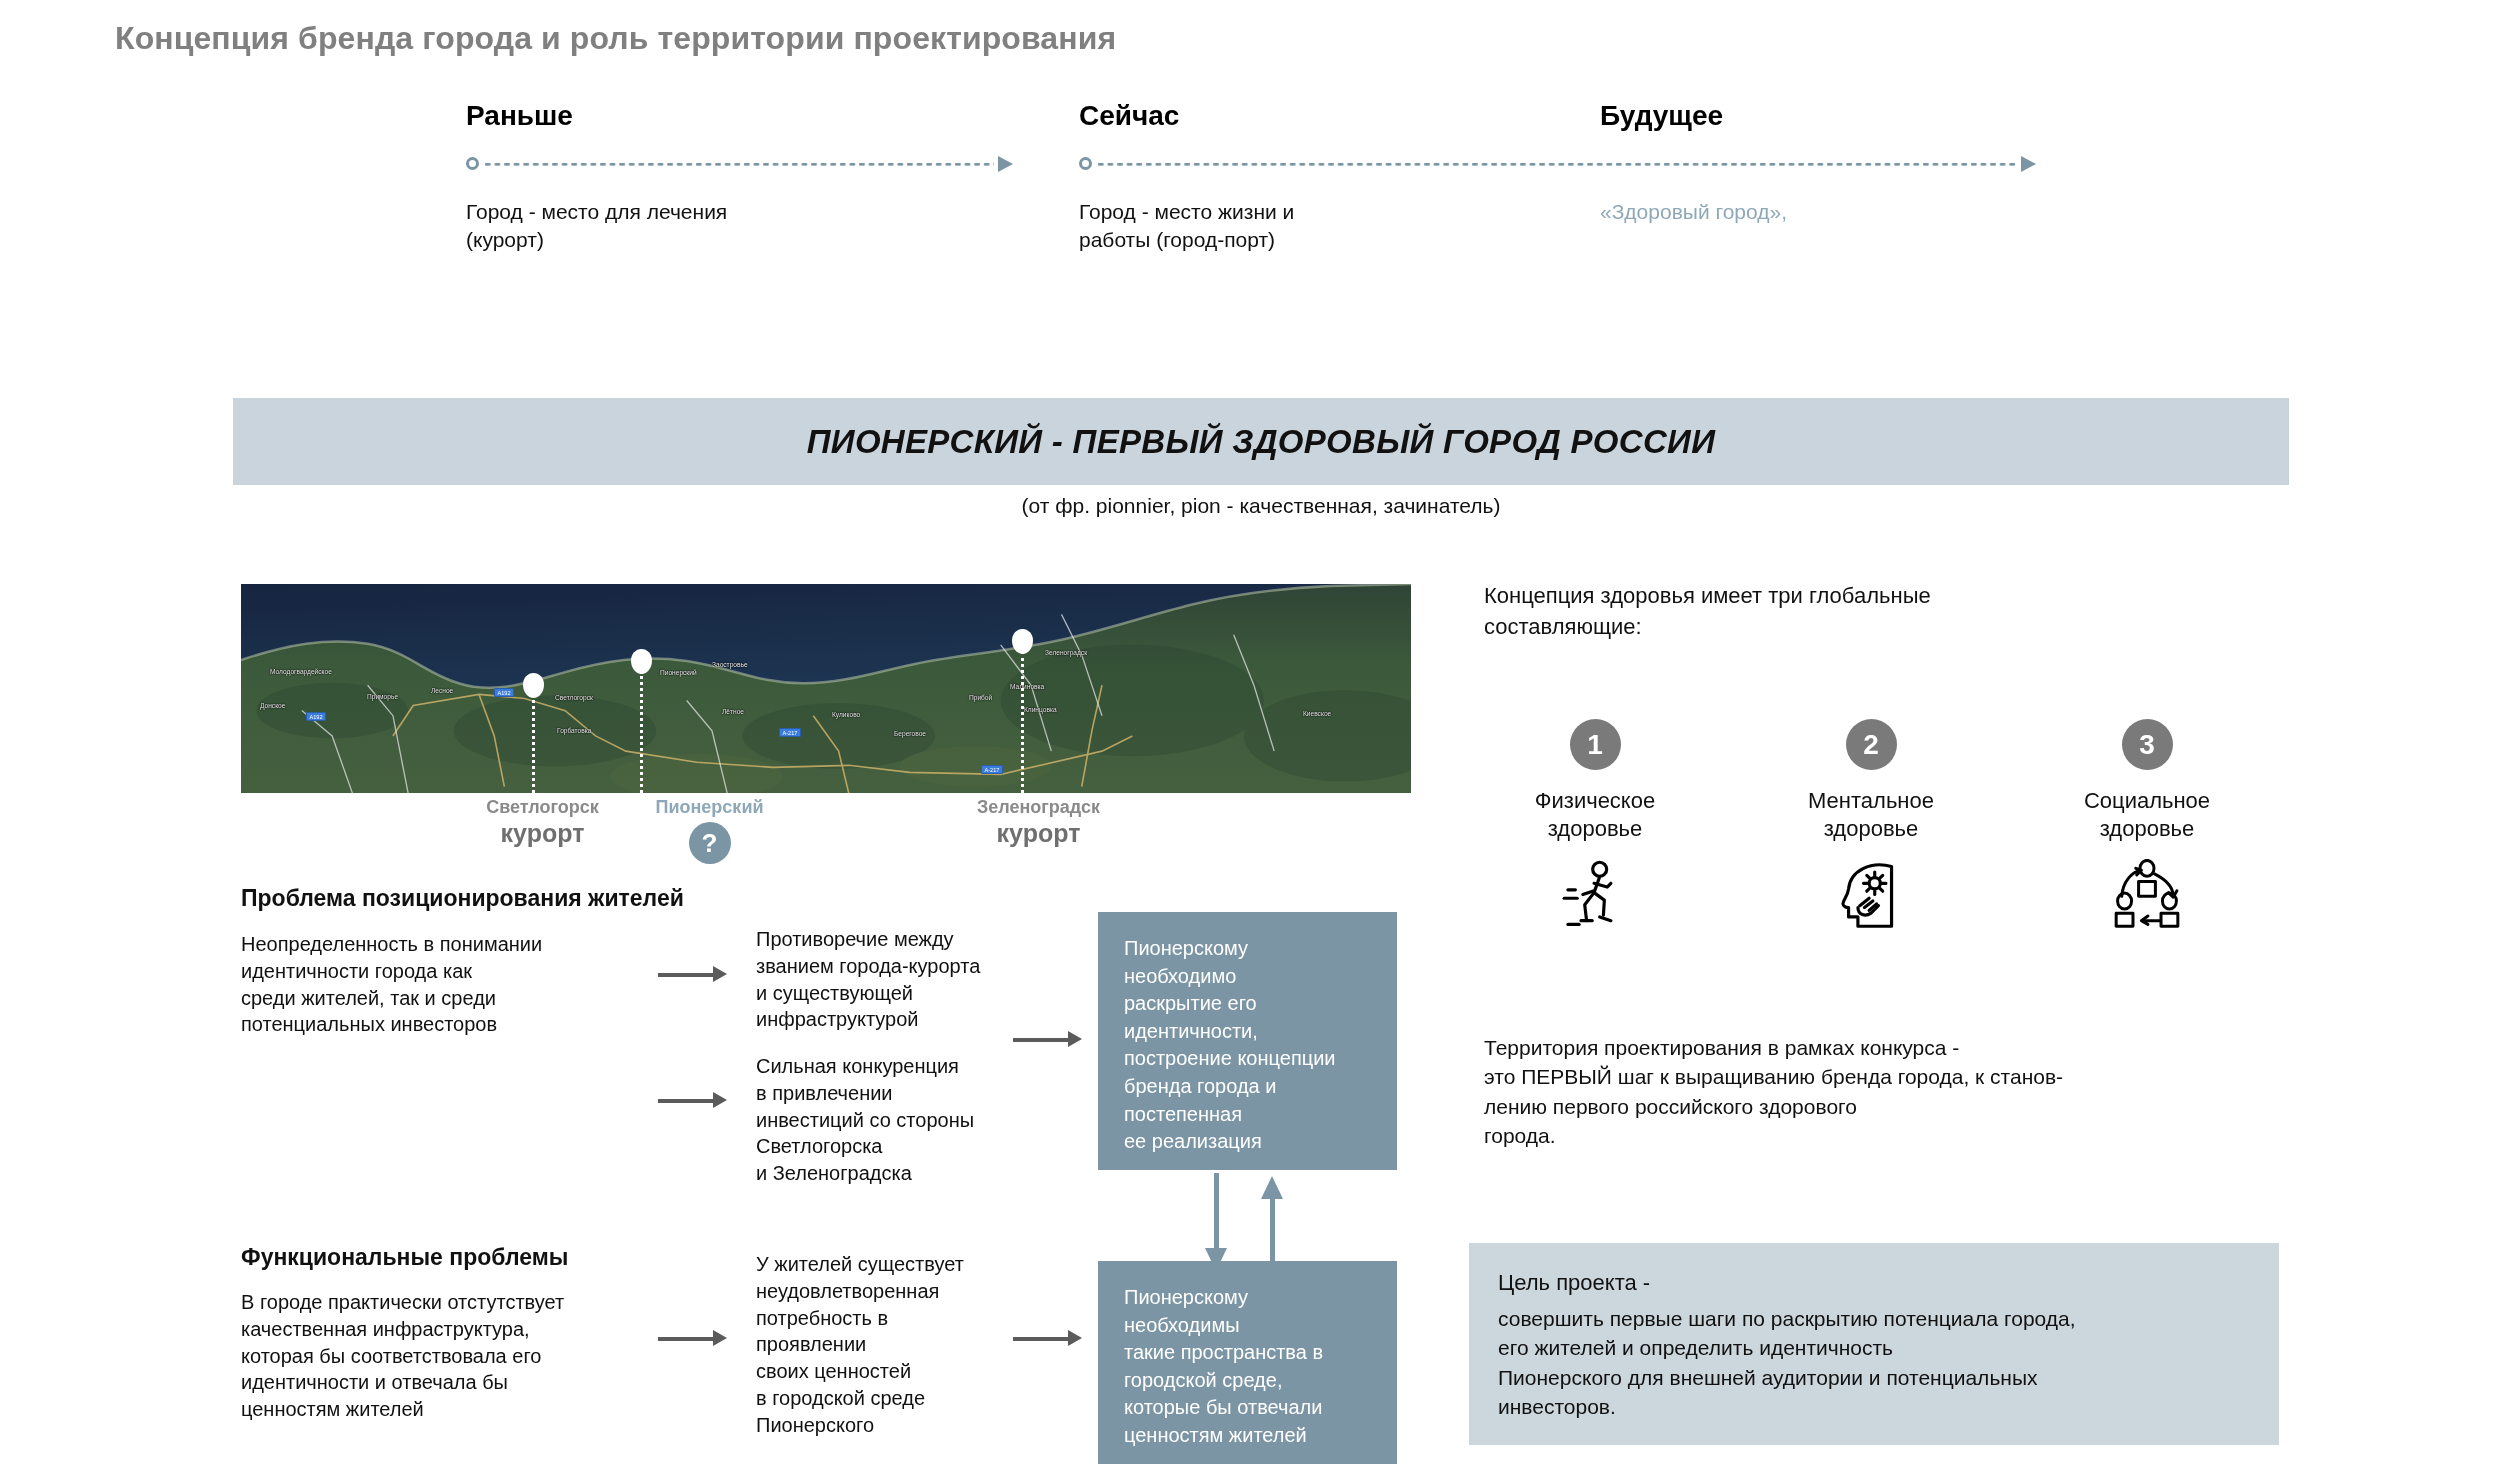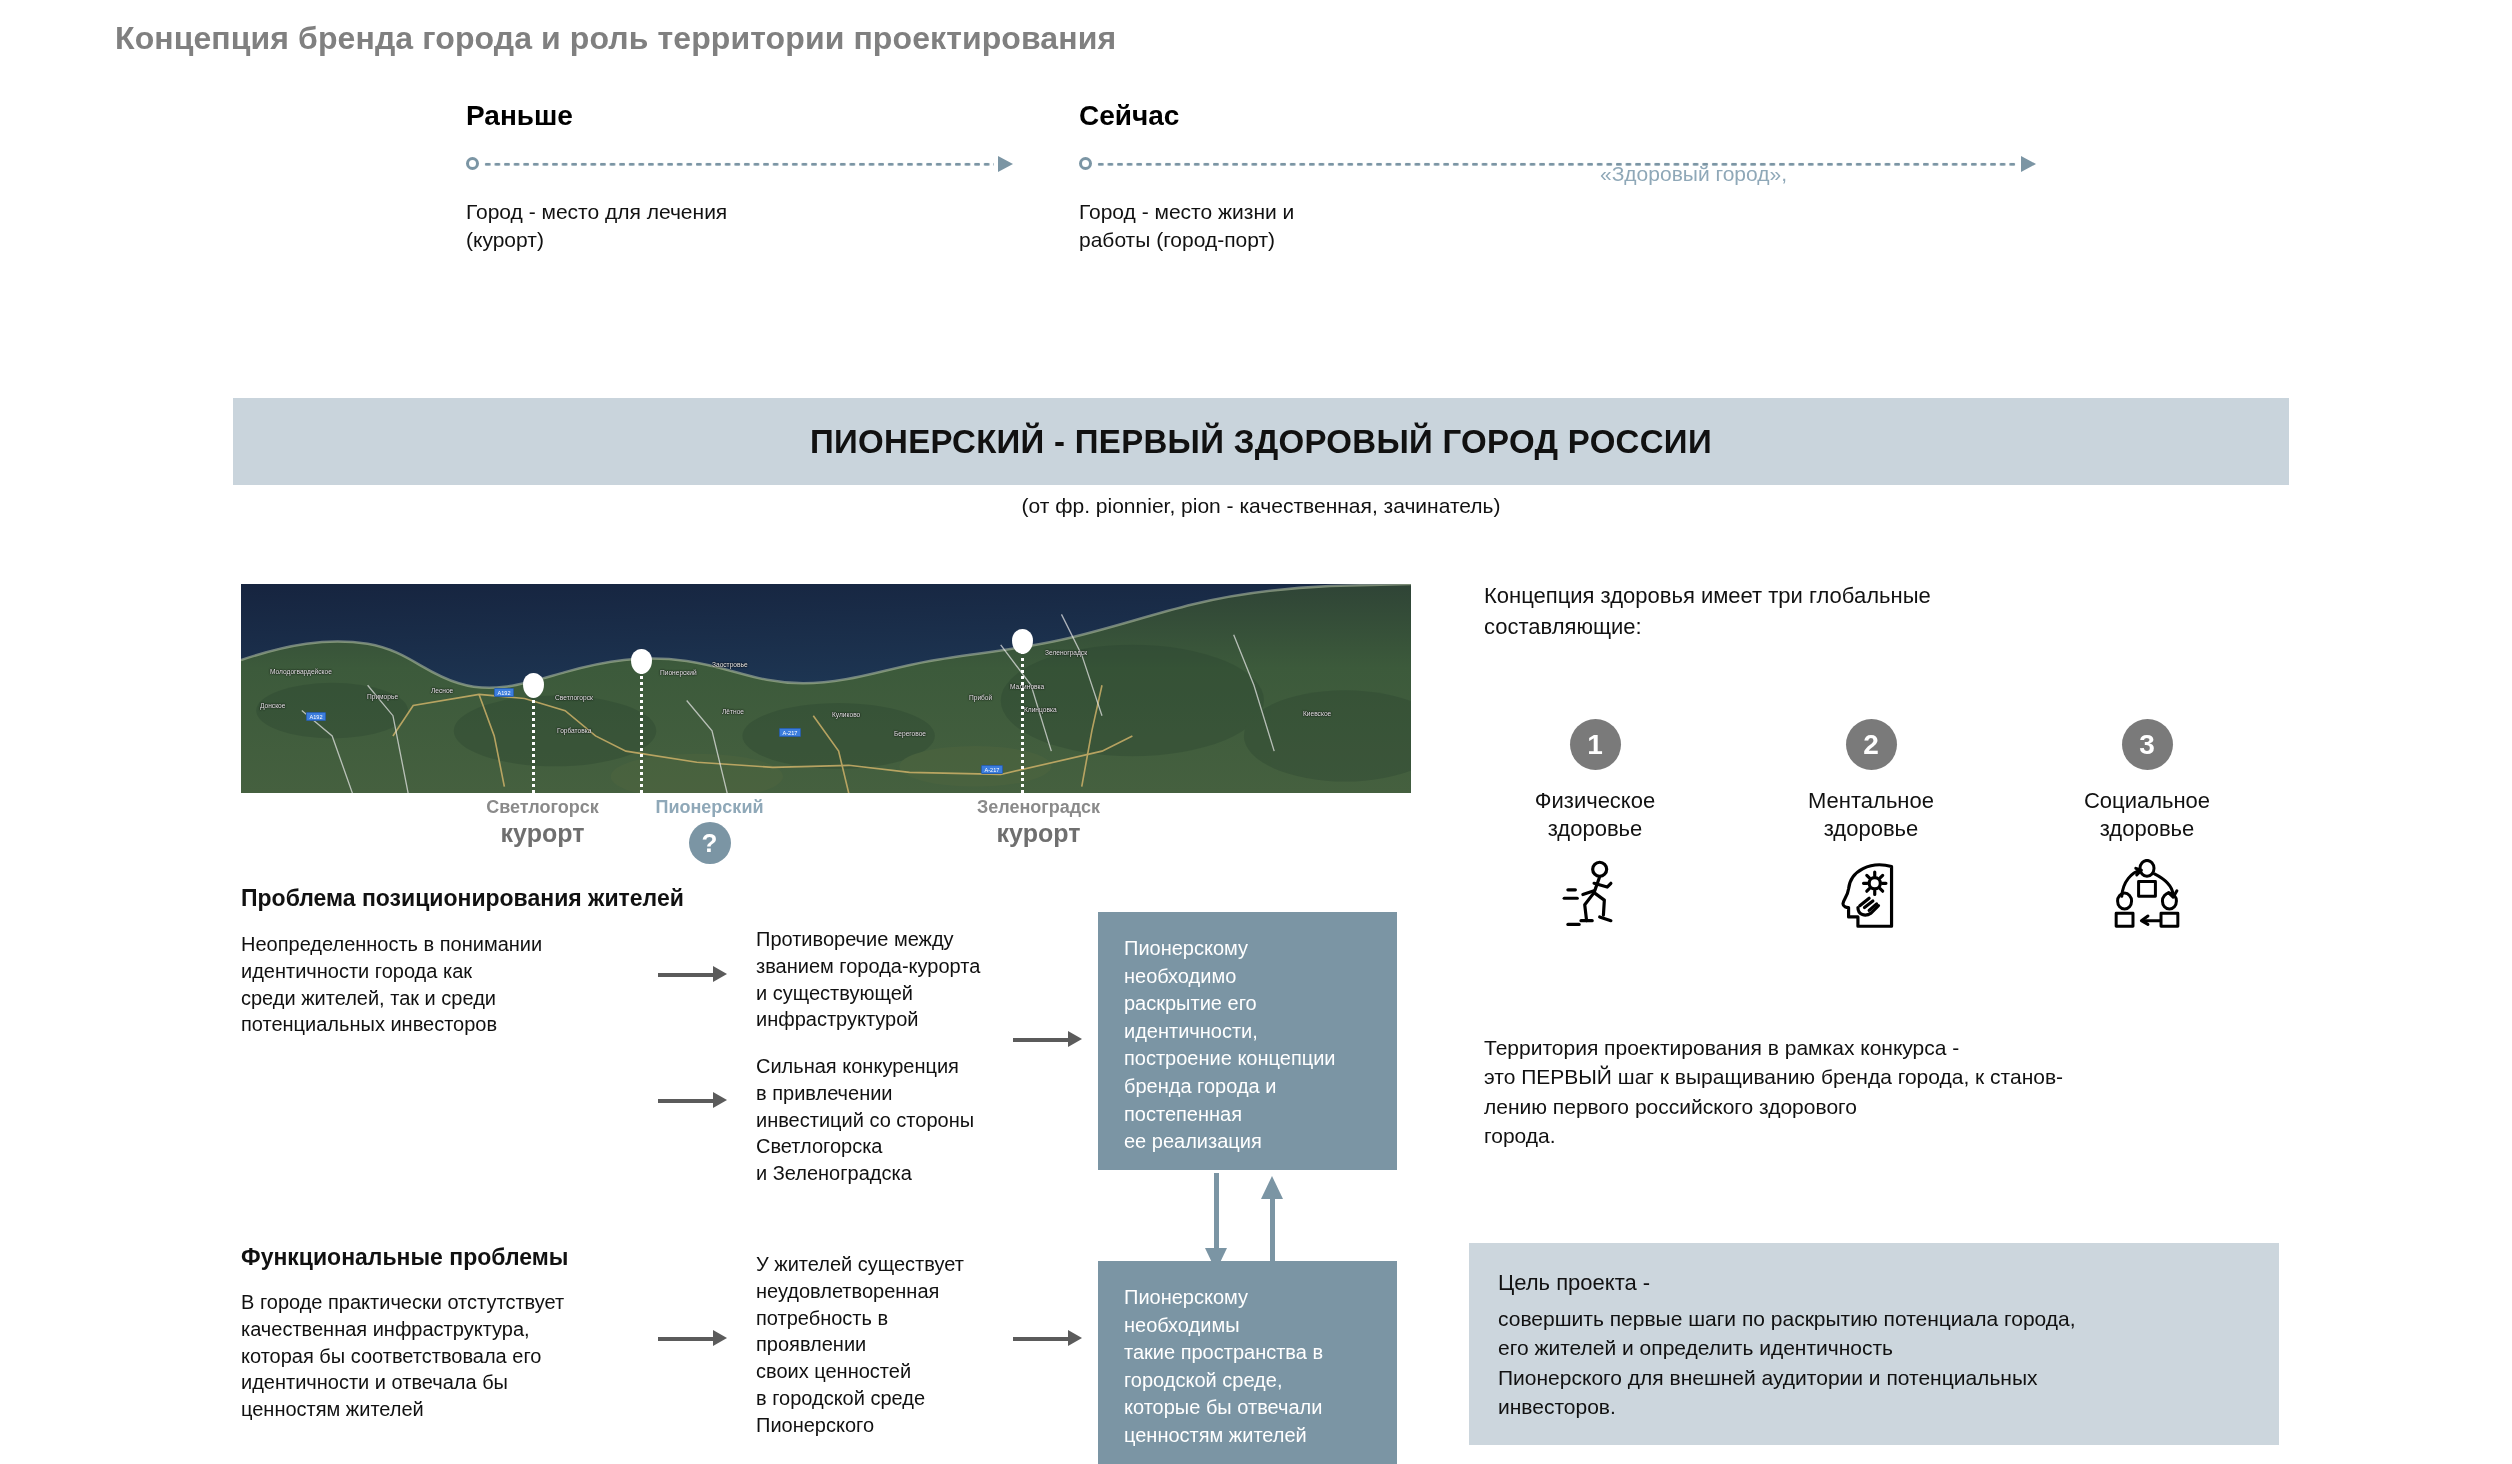--- a/index.html
+++ b/index.html
@@ -16,21 +16,21 @@
   .tl-rail{position:relative;height:30px;margin-top:19px;}
   .tl-dot{position:absolute;left:0;top:6px;width:13px;height:13px;border-radius:50%;border:3.5px solid #7b95a4;box-sizing:border-box;background:#fff;}
   .tl-dash{position:absolute;left:17px;top:11px;height:4.6px;
       background-image:radial-gradient(#7b95a4 45%,transparent 46%);
       background-size:9.6px 4.6px;background-repeat:repeat-x;}
   .tl-arrow{position:absolute;top:5px;width:0;height:0;border-top:8px solid transparent;border-bottom:8px solid transparent;border-left:15px solid #7b95a4;}
   .tl-body{margin-top:17px;font-size:21px;line-height:1.33;color:#111;font-weight:300;}
   .tl-accent{color:#8fa8b8;}
 
   
-  #banner{left:233px;top:398px;width:2056px;height:87px;background:#c9d4dc;}
+  #banner{left:233px;top:398px;width:2056px;height:87px;background:#c9d4dc;font-style:italic;}
   #banner-title{width:100%;text-align:center;line-height:87px;font-size:33px;font-weight:bold;letter-spacing:0.3px;color:#111;}
   #banner-sub{left:233px;top:494px;width:2056px;text-align:center;font-size:21px;color:#111;font-weight:300;}
 
   
   #map-wrap{left:241px;top:584px;width:1170px;height:209px;overflow:hidden;background:#1f3a56;}
   #map-canvas{position:absolute;inset:0;}
   .vlabel{position:absolute;font-size:6.6px;color:#e8e8e8;text-shadow:0 0 1.5px #000,0 0 1.5px #000;white-space:nowrap;font-weight:400;}
   .shield{position:absolute;background:#3b7ddd;color:#fff;font-size:5.6px;padding:0.5px 2.5px;border-radius:1px;border:0.5px solid #2a5fa8;white-space:nowrap;}
   .pin{position:absolute;width:21px;height:25px;background:#fff;border-radius:50%/46% 46% 54% 54%;z-index:4;}
   .drop{position:absolute;width:0;border-left:3.5px dotted #ffffff;z-index:3;}
@@ -86,20 +86,21 @@
     <div class="tl-rail">
       <span class="tl-dot"></span>
       <span class="tl-dash" style="width:922px;"></span>
       <span class="tl-arrow" style="left:942px;"></span>
     </div>
     <div class="tl-body" style="white-space: pre-line;">Город - место жизни и
 работы (город-порт)</div>
   </div>
 
   <div class="tl-col" style="left:1134px;width:511px;">
+    <div class="tl-head">Будущее</div>
     <div class="tl-rail"></div>
     <div class="tl-body">
       <div class="tl-accent">«Здоровый город»,</div>
     </div>
   </div>
 </div>
 
 <div class="abs" id="banner">
   <div id="banner-title">ПИОНЕРСКИЙ - ПЕРВЫЙ ЗДОРОВЫЙ ГОРОД РОССИИ</div>
 </div>

